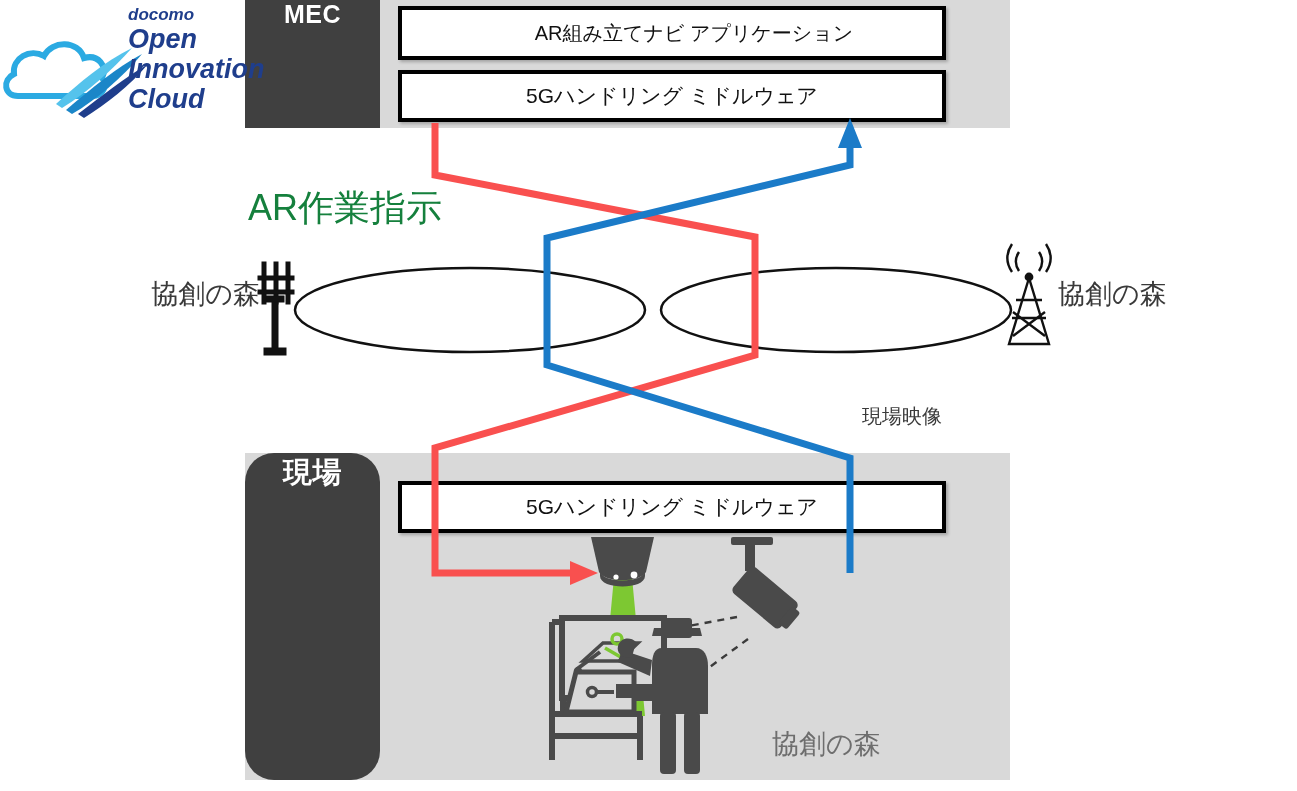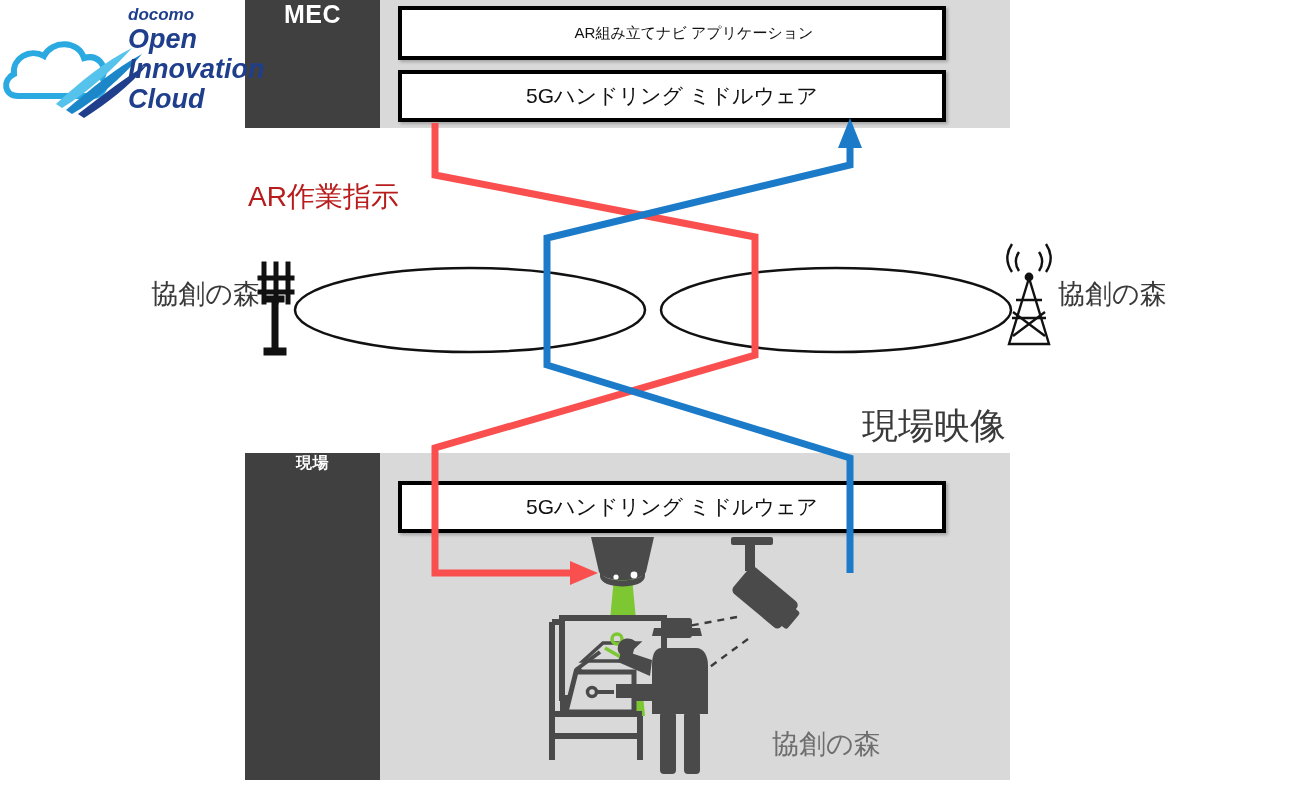--- a/index.html
+++ b/index.html
@@ -85,47 +85,47 @@
 <body>
 
 <div id="canvas">
 
   <div class="band" style="left:245px; top:0px; width:765px; height:128px;"></div>
 
   <div class="dark-label" style="left:245px; top:0px; width:135px; height:128px; font-size:25px;">
     <span>MEC</span>
   </div>
 
-  <div class="wbox" style="left:398px; top:6px; width:548px; height:54px; font-size:15px;padding-left:44px;">
+  <div class="wbox" style="left:398px; top:6px; width:548px; height:54px; font-size:20px;padding-left:44px;">
     <span>AR組み立てナビ アプリケーション</span>
   </div>
 
   <div class="wbox" style="left:398px; top:70px; width:548px; height:52px; font-size:21px;">
     <span>5Gハンドリング ミドルウェア</span>
   </div>
 
   <div class="band" style="left:245px; top:453px; width:765px; height:327px;"></div>
 
-  <div class="dark-label" style="left:245px; top:453px; width:135px; height:327px; font-size:16px;">
+  <div class="dark-label" style="left:245px; top:453px; width:135px; height:327px; font-size:29px;border-radius:29px;">
     <span>現場</span>
   </div>
 
   <div class="wbox" style="left:398px; top:481px; width:548px; height:52px; font-size:21px;">
     <span>5Gハンドリング ミドルウェア</span>
   </div>
 
   <div class="txt" style="left:772px; top:728px; font-size:27px; color:#6e6e6e;">
     <span>協創の森</span>
   </div>
 
-  <div class="txt" style="left:248px; top:180px; font-size:28px; color:#b91c1c;">
+  <div class="txt" style="left:248px; top:186px; font-size:36px; color:#15803d;">
     <span>AR作業指示</span>
   </div>
 
-  <div class="txt" style="left:862px; top:404px; font-size:36px; color:#3a3a3a;">
+  <div class="txt" style="left:862px; top:404px; font-size:20px; color:#3a3a3a;">
     <span>現場映像</span>
   </div>
 
   <div class="txt two-line" style="left:60px; top:278px; font-size:27px; width:200px; text-align:right;">
     <div>協創の森</div>
   </div>
 
   <div class="txt two-line" style="left:1058px; top:278px; font-size:27px; width:232px; text-align:left;">
     <div>協創の森</div>
   </div>

